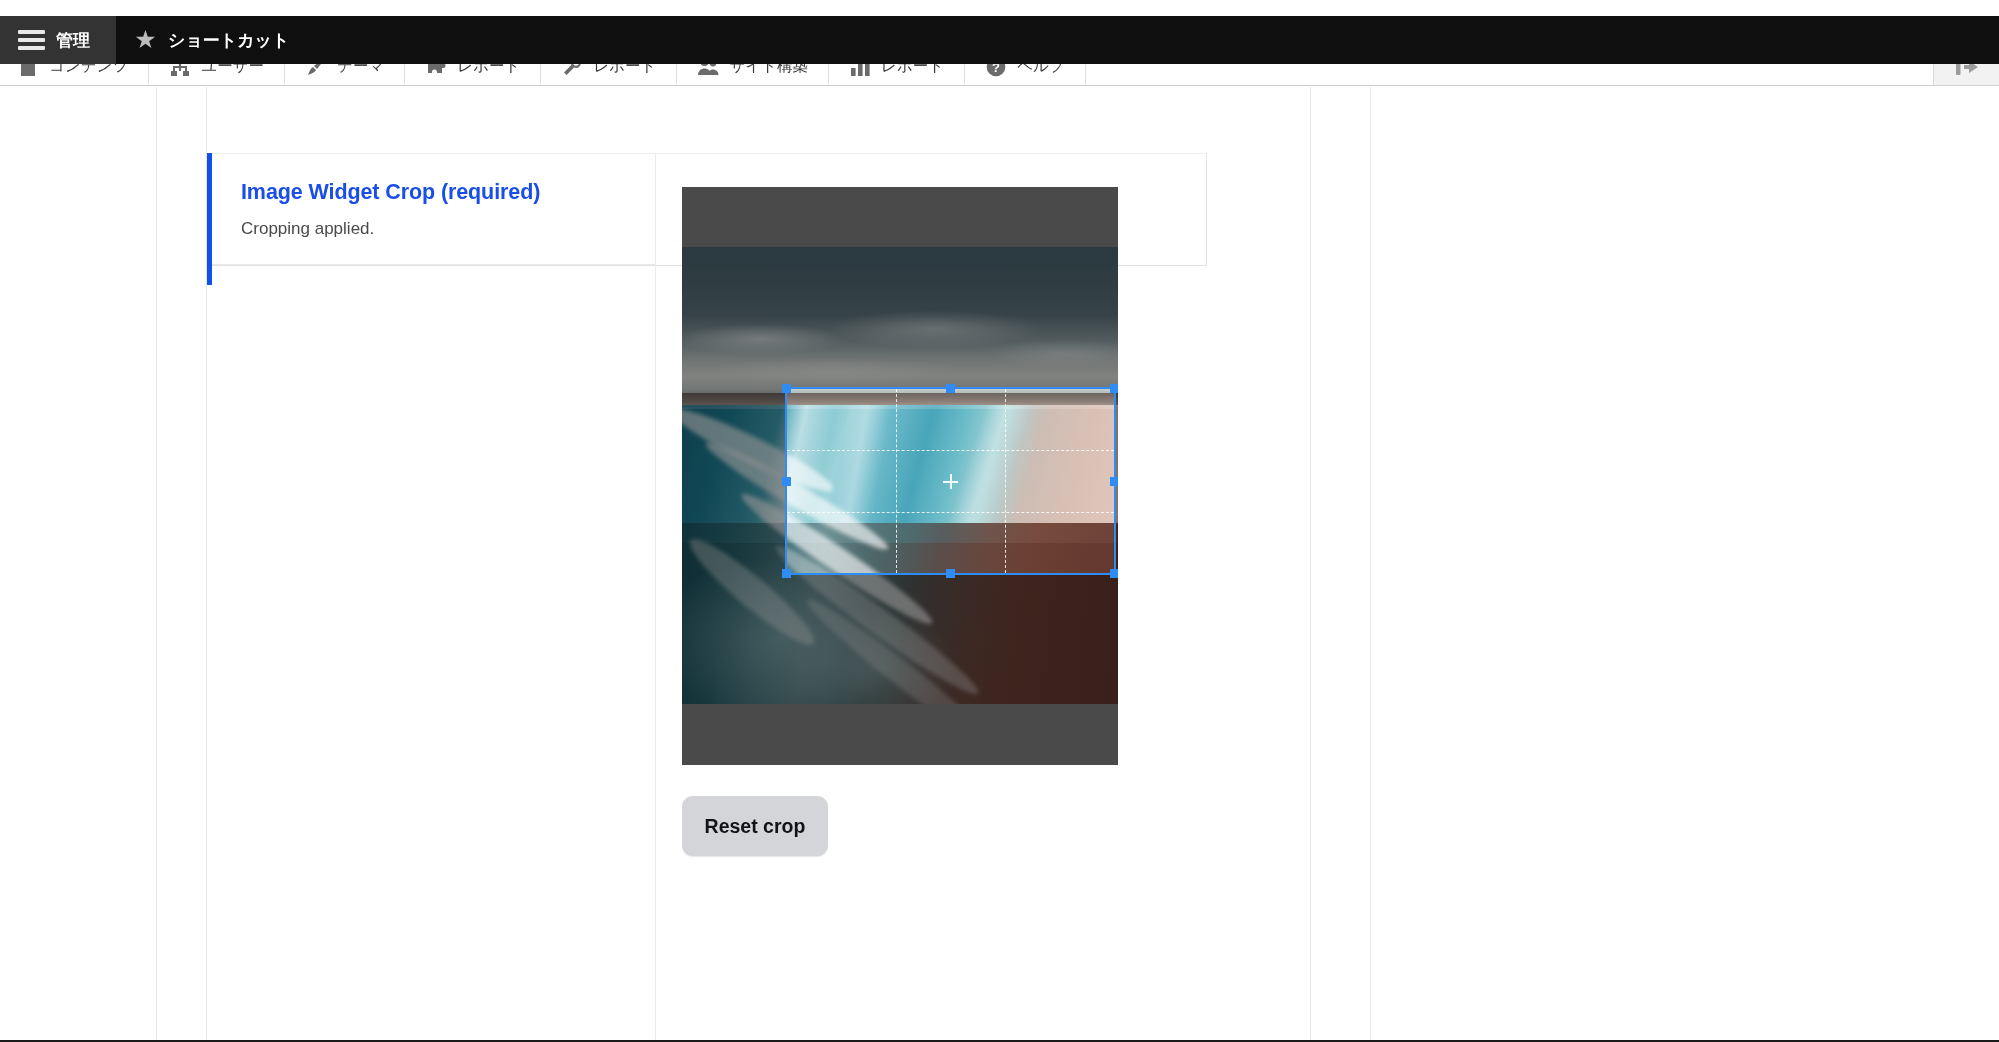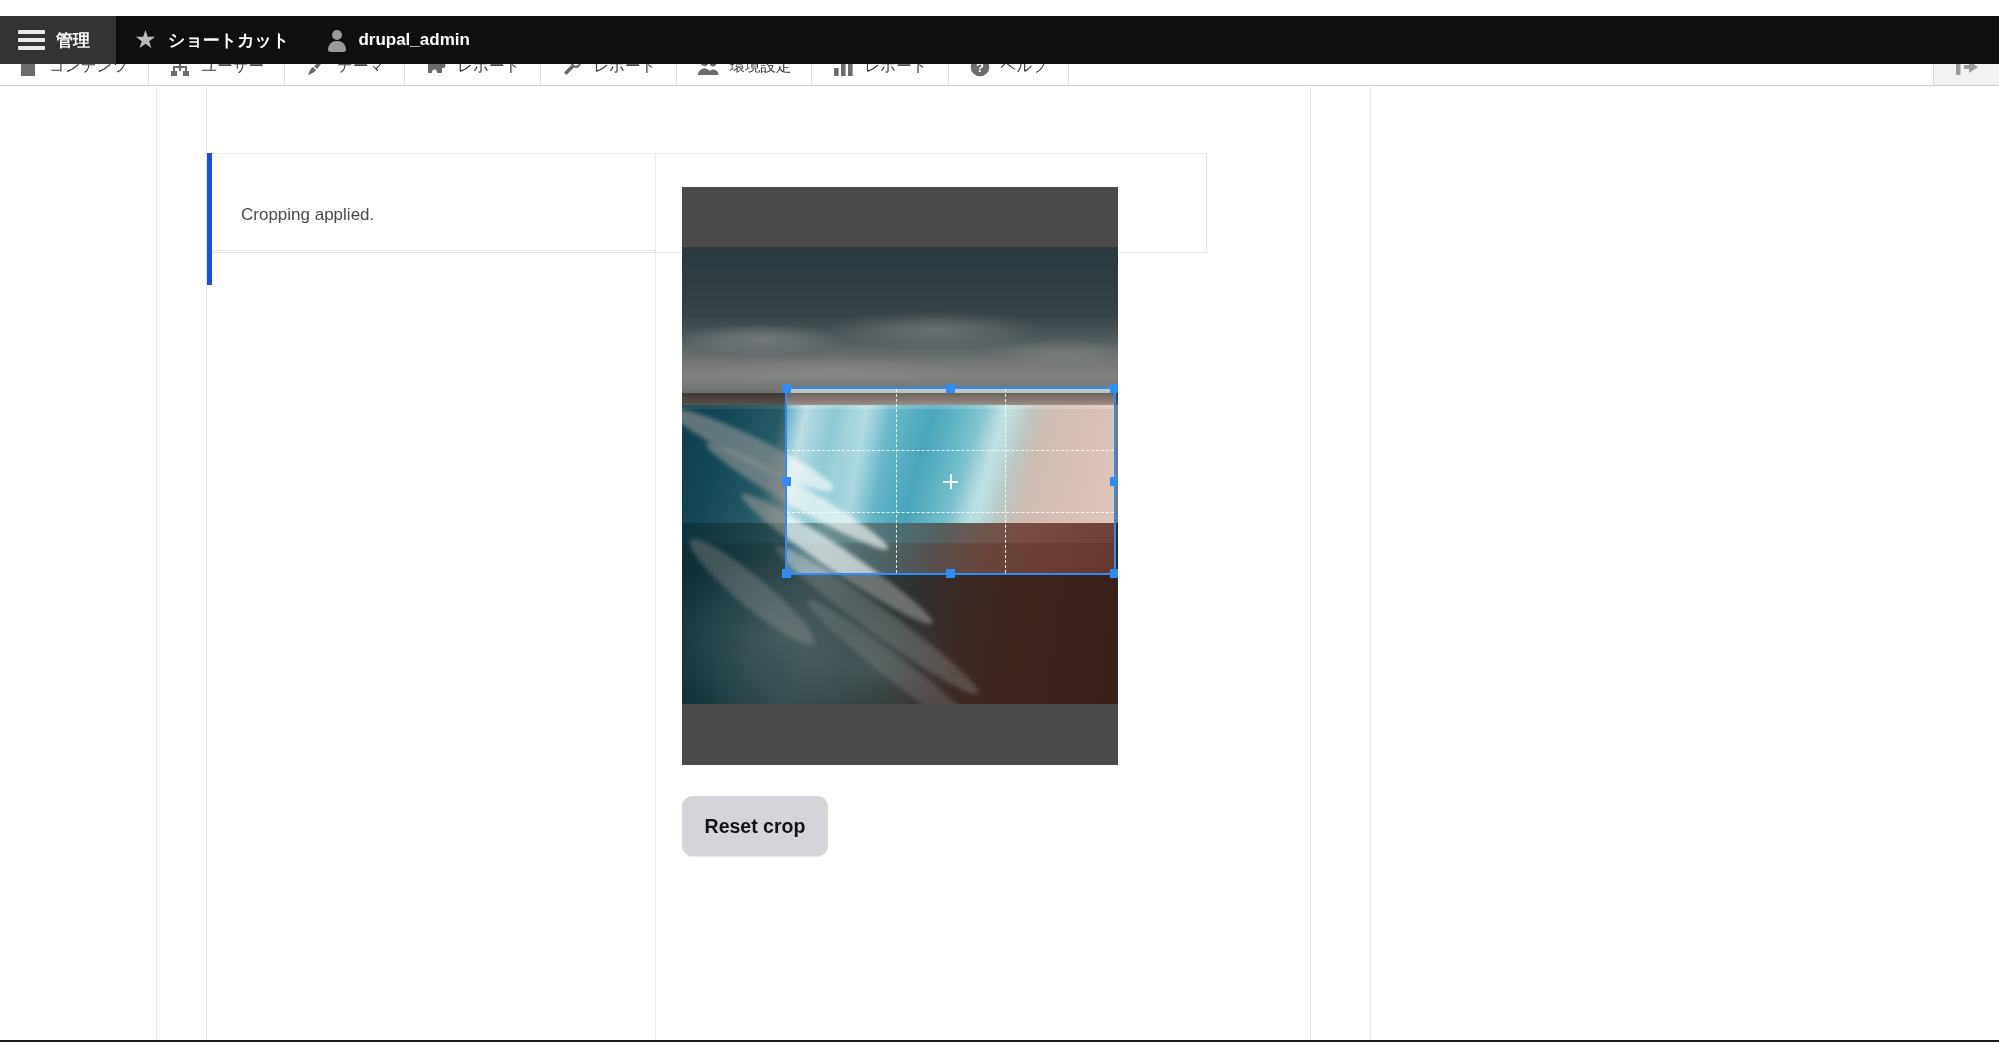--- a/index.html
+++ b/index.html
@@ -193,21 +193,21 @@
   }
 
   .card-title {
     color: #1a4ee8;
     font-size: 21.5px;
     font-weight: 700;
     letter-spacing: -0.1px;
     line-height: 1.2;
   }
   .card-sub {
-    margin-top: 24px;
+    margin-top: 12px;
     color: #4a4a4a;
     font-size: 17px;
     line-height: 1.3;
   }
 
   .card-inner-rule {
     position: absolute;
     left: 447px;
     top: 0;
     width: 1px;
@@ -424,24 +424,20 @@
         <i></i>
     </span>
     <span>管理</span>
   </div>
 
   <div class="admin-tab">
     <span class="star-ico">★</span>
     <span>ショートカット</span>
   </div>
 
-  <div class="admin-tab">
-    <span class="user-ico"></span>
-    <span>drupal_admin</span>
-  </div>
 
 </div>
 
 <div class="menu-bar">
 
   <div class="menu-item">
     <span class="mi-ico">
       <svg width="16" height="19" viewBox="0 0 16 19">
           <path fill="currentColor" d="M1 0h9l5 5v14H1z"></path>
           <path fill="#fff" d="M10 0l5 5h-5z"></path>
@@ -496,21 +492,21 @@
 
   <div class="menu-item">
     <span class="mi-ico">
       <svg width="21" height="19" viewBox="0 0 21 19">
           <circle fill="currentColor" cx="6.5" cy="5" r="4"></circle>
           <path fill="currentColor" d="M0 18c0-4 3-6.5 6.5-6.5S13 14 13 18z"></path>
           <circle fill="currentColor" cx="15" cy="6" r="3.4"></circle>
           <path fill="currentColor" d="M9.5 18c0-3.4 2.5-5.6 5.5-5.6S20.5 14.6 20.5 18z"></path>
         </svg>
     </span>
-    <span>環境設定</span>
+    <span>サイト構築</span>
   </div>
 
   <div class="menu-item">
     <span class="mi-ico">
       <svg width="19" height="19" viewBox="0 0 19 19">
           <rect fill="currentColor" x="0" y="11" width="4.6" height="8"></rect>
           <rect fill="currentColor" x="7" y="4" width="4.6" height="15"></rect>
           <rect fill="currentColor" x="14" y="7" width="4.6" height="12"></rect>
         </svg>
     </span>
@@ -543,20 +539,21 @@
   <div class="vrule r1"></div>
   <div class="vrule r2"></div>
   <div class="vrule r3"></div>
   <div class="vrule r4"></div>
 
   <div class="crop-card">
 
     <div class="card-inner-rule"></div>
 
     <div class="card-header">
+      <div class="card-title">Image Widget Crop (required)</div>
       <div class="card-sub">Cropping applied.</div>
     </div>
 
     <div class="cropper-wrap">
 
       <div class="photo">
         <div class="photo-sky"></div>
         <div class="photo-land"></div>
         <div class="photo-sea"></div>
         <div class="photo-dark-bottom"></div>

